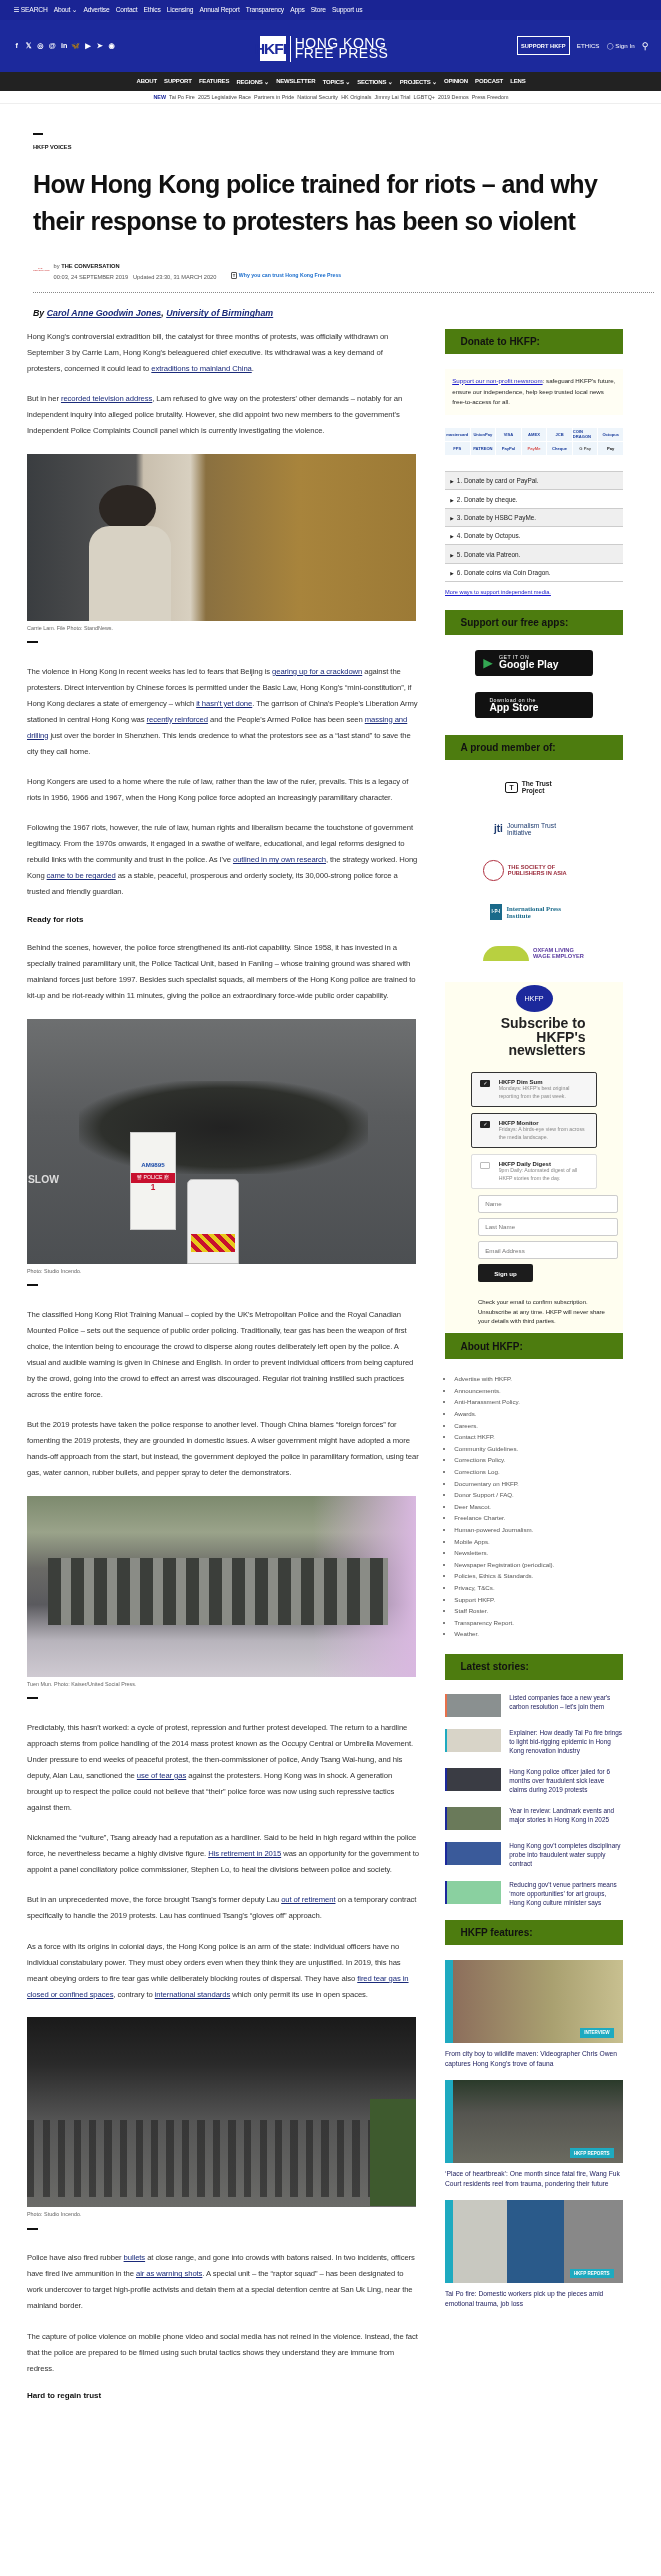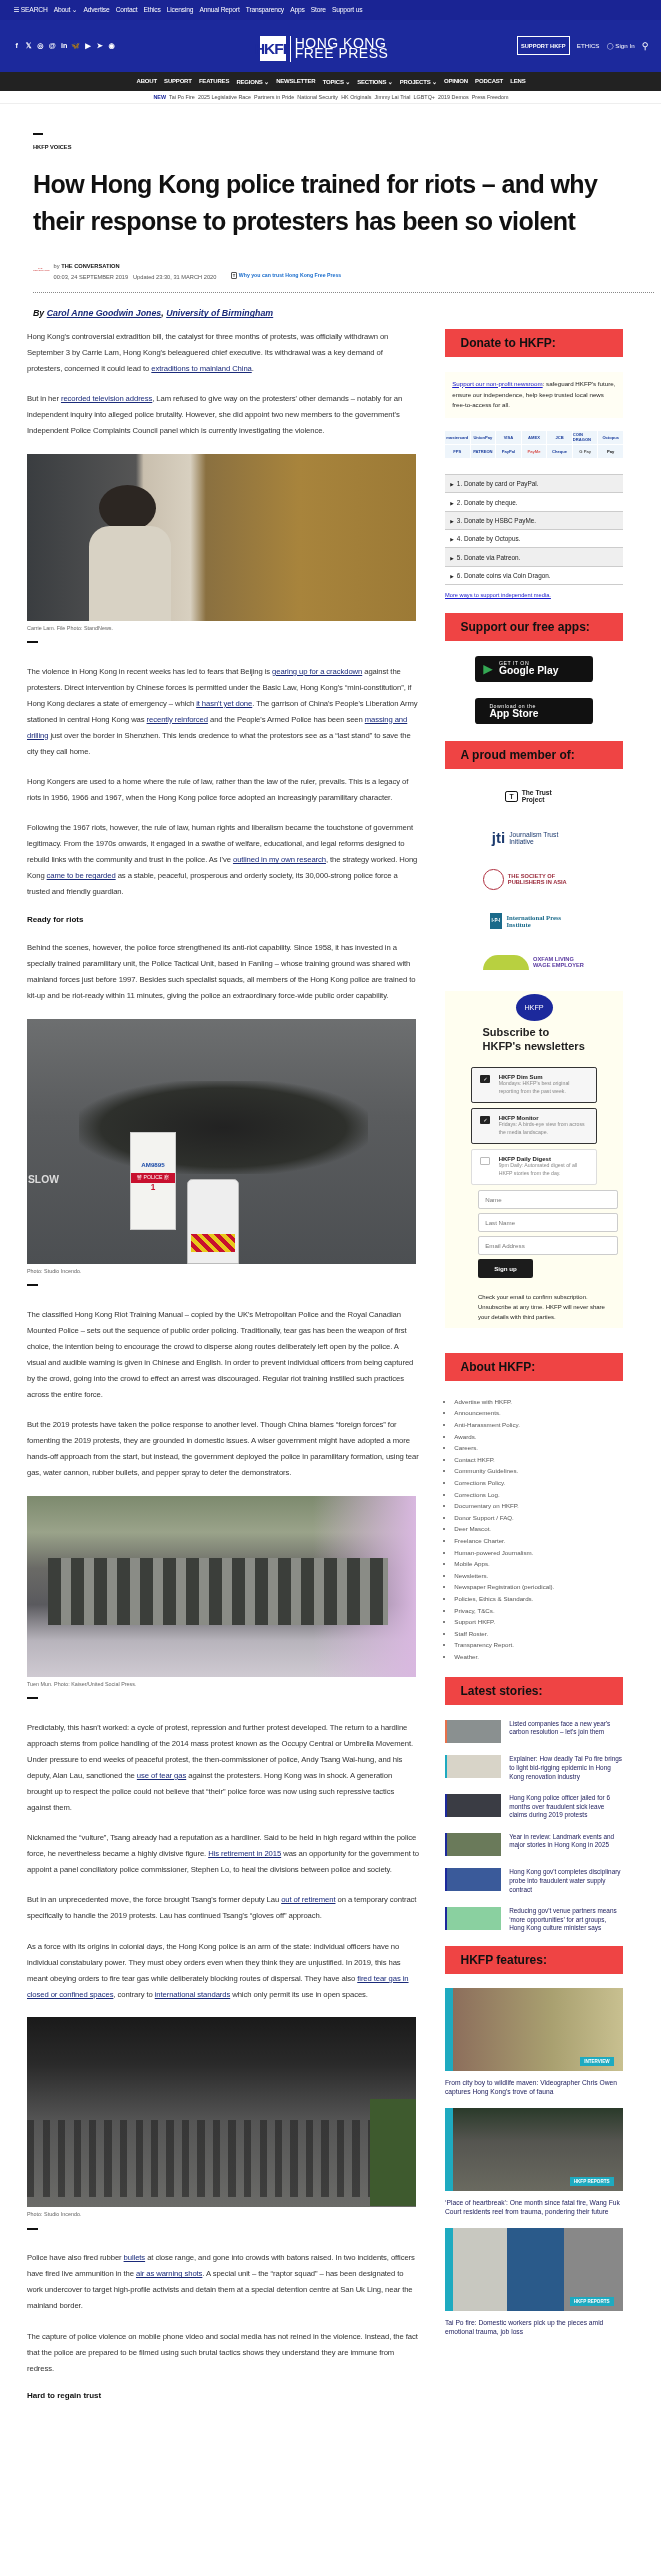--- a/index.html
+++ b/index.html
@@ -35,35 +35,35 @@
 .author a{color:#1a2a7a}
 .cols{display:flex;margin-top:10.3px}
 .main{width:392px;margin-left:27px}
 .side{width:178px;margin-left:26px}
 .main p{font-size:7.7px;line-height:16px;color:#333;margin-bottom:14.4px;letter-spacing:-0.1px}
 .main h3{font-size:8px;font-weight:bold;color:#111;margin:0 0 16.5px}
 .figure{margin-bottom:5.2px}
 .img{width:389px;background:#777;position:relative;overflow:hidden}
 .cap{font-size:5.4px;color:#666;margin-top:4.1px}
 .mdash{width:11.3px;height:2.1px;background:#111;margin:10.3px 0 20.6px}
-.sbox{background:#ef4444;padding:7.2px 15.5px;font-weight:bold;font-size:12px;color:#111;margin-bottom:14.4px}
+.sbox{background:#4d7c0f;padding:7.2px 15.5px;font-weight:bold;font-size:10px;color:#111;margin-bottom:14.4px}
 .sup{background:#fffef4;padding:7.2px;font-size:6.2px;line-height:10.8px;margin-bottom:12.4px;color:#222}
 .payrow{display:grid;grid-template-columns:repeat(7,1fr);gap:1px;margin-bottom:1px}
 .pay{height:13.4px;background:#eef5fb;font-size:4.1px;display:flex;align-items:center;justify-content:center;font-weight:bold;color:#1a3d9c}
 .acc{border-bottom:0.5px solid #ccc;padding:5.2px 5.2px;font-size:6.4px;color:#222;cursor:pointer}
 .acc.g{background:#efefef}
 .acc .tri{font-size:4.6px;margin-right:3.1px}
 .morelink{font-size:5.7px;margin:7.2px 0 14.4px;display:block}
 .appbtn{width:118px;height:26px;background:#111;border-radius:3.1px;margin:0 auto 16.5px;color:#fff;display:flex;align-items:center;padding-left:8.2px;gap:6.2px;cursor:pointer}
 .appbtn .sm{font-size:5.2px;letter-spacing:0.5px}
 .appbtn .lg{font-size:10.3px;font-weight:bold;line-height:10.3px}
 .member{text-align:center;height:26px;display:flex;align-items:center;justify-content:center;gap:4.1px;margin-bottom:15.5px;font-weight:bold;font-size:6.7px}
 .news{background:#fffef0;padding:3.1px 0 5.2px;margin-top:5.2px}
 .hkfpcircle{width:37px;height:27px;border-radius:50%;background:#1c299c;color:#fff;margin:0 auto;display:flex;align-items:center;justify-content:center;font-size:7.2px}
-.news h2{text-align:left;font-size:11px;line-height:13.4px;margin:5.2px auto 14.4px;width:103px}
+.news h2{text-align:right;font-size:14px;line-height:13.4px;margin:5.2px auto 14.4px;width:103px}
 .nl{width:126px;margin:0 auto 5.2px;border:0.5px solid #333;border-radius:2.1px;background:#f6f6f6;padding:6.2px 7.2px 6.2px 8.2px;display:flex;gap:8.2px}
 .nl.off{border-color:#ddd;background:#fff}
 .chk{width:10.3px;height:7.2px;background:#222;color:#fff;font-size:5.2px;display:flex;align-items:center;justify-content:center;border-radius:1px;flex-shrink:0;margin-top:1px;cursor:pointer}
 .chk.off{background:#fff;border:0.5px solid #bbb}
 .nl .t{font-weight:bold;font-size:6px}
 .nl .d{font-size:5.2px;color:#888;line-height:7.7px}
 .inp{width:140px;height:18.5px;border:0.5px solid #ccc;border-radius:2.1px;margin:0 auto 4.6px;display:block;padding-left:6.2px;font-size:6.2px;margin-left:33px}
 .signup{margin-left:33px;width:55px;height:18.5px;background:#1c1c1c;color:#fff;border:none;border-radius:2.1px;font-weight:bold;font-size:6.2px;cursor:pointer}
 .fine{margin:15.5px 0 0 33px;width:129px;font-size:6px;line-height:9.8px;color:#222}
 .about ul{margin-left:9.3px;font-size:6.2px;line-height:11.6px;color:#555;margin-bottom:14.4px}
@@ -285,21 +285,21 @@
           <div class="lg">App Store</div>
         </div>
     </div>
 
     <div class="sbox">A proud member of:</div>
     <div class="member">
         <span style="border:1px solid #111;border-radius:2.1px;padding:1px 3.1px">T</span>
         <span style="width:41px;text-align:left">The Trust Project</span>
       </div>
     <div class="member">
-        <span style="color:#1c3a6e;font-size:15px">jti</span>
+        <span style="color:#1c3a6e;font-size:10px">jti</span>
         <span style="color:#1c3a6e;font-weight:normal;width:67px;text-align:left">Journalism Trust Initiative</span>
       </div>
     <div class="member">
         <span style="width:20.6px;height:20.6px;border:1px solid #b03040;border-radius:50%"></span>
         <span style="color:#9a2a3a;font-size:5.7px;width:77px;text-align:left">THE SOCIETY OF PUBLISHERS IN ASIA</span>
       </div>
     <div class="member">
         <span style="background:#1a6a8a;color:#fff;padding:5.2px 2.1px;font-size:4.6px">I·P·I</span>
         <span style="color:#1a6a8a;font-family:'Liberation Serif',serif;width:72px;text-align:left">International Press Institute</span>
       </div>
@@ -332,21 +332,21 @@
             <div class="d">9pm Daily: Automated digest of all HKFP stories from the day.</div>
           </div>
       </div>
       <input class="inp" placeholder="Name" style="">
       <input class="inp" placeholder="Last Name" style="">
       <input class="inp" placeholder="Email Address" style="">
       <button class="signup">Sign up</button>
       <div class="fine">Check your email to confirm subscription. Unsubscribe at any time. HKFP will never share your details with third parties.</div>
     </div>
 
-    <div class="sbox" style="margin-top:25px">About HKFP:</div>
+    <div class="sbox" style="margin-top:1px">About HKFP:</div>
     <div class="about">
       <ul id="about-list">
           <li>Advertise with HKFP.</li>
           <li>Announcements.</li>
           <li>Anti-Harassment Policy.</li>
           <li>Awards.</li>
           <li>Careers.</li>
           <li>Contact HKFP.</li>
           <li>Community Guidelines.</li>
           <li>Corrections Policy.</li>

